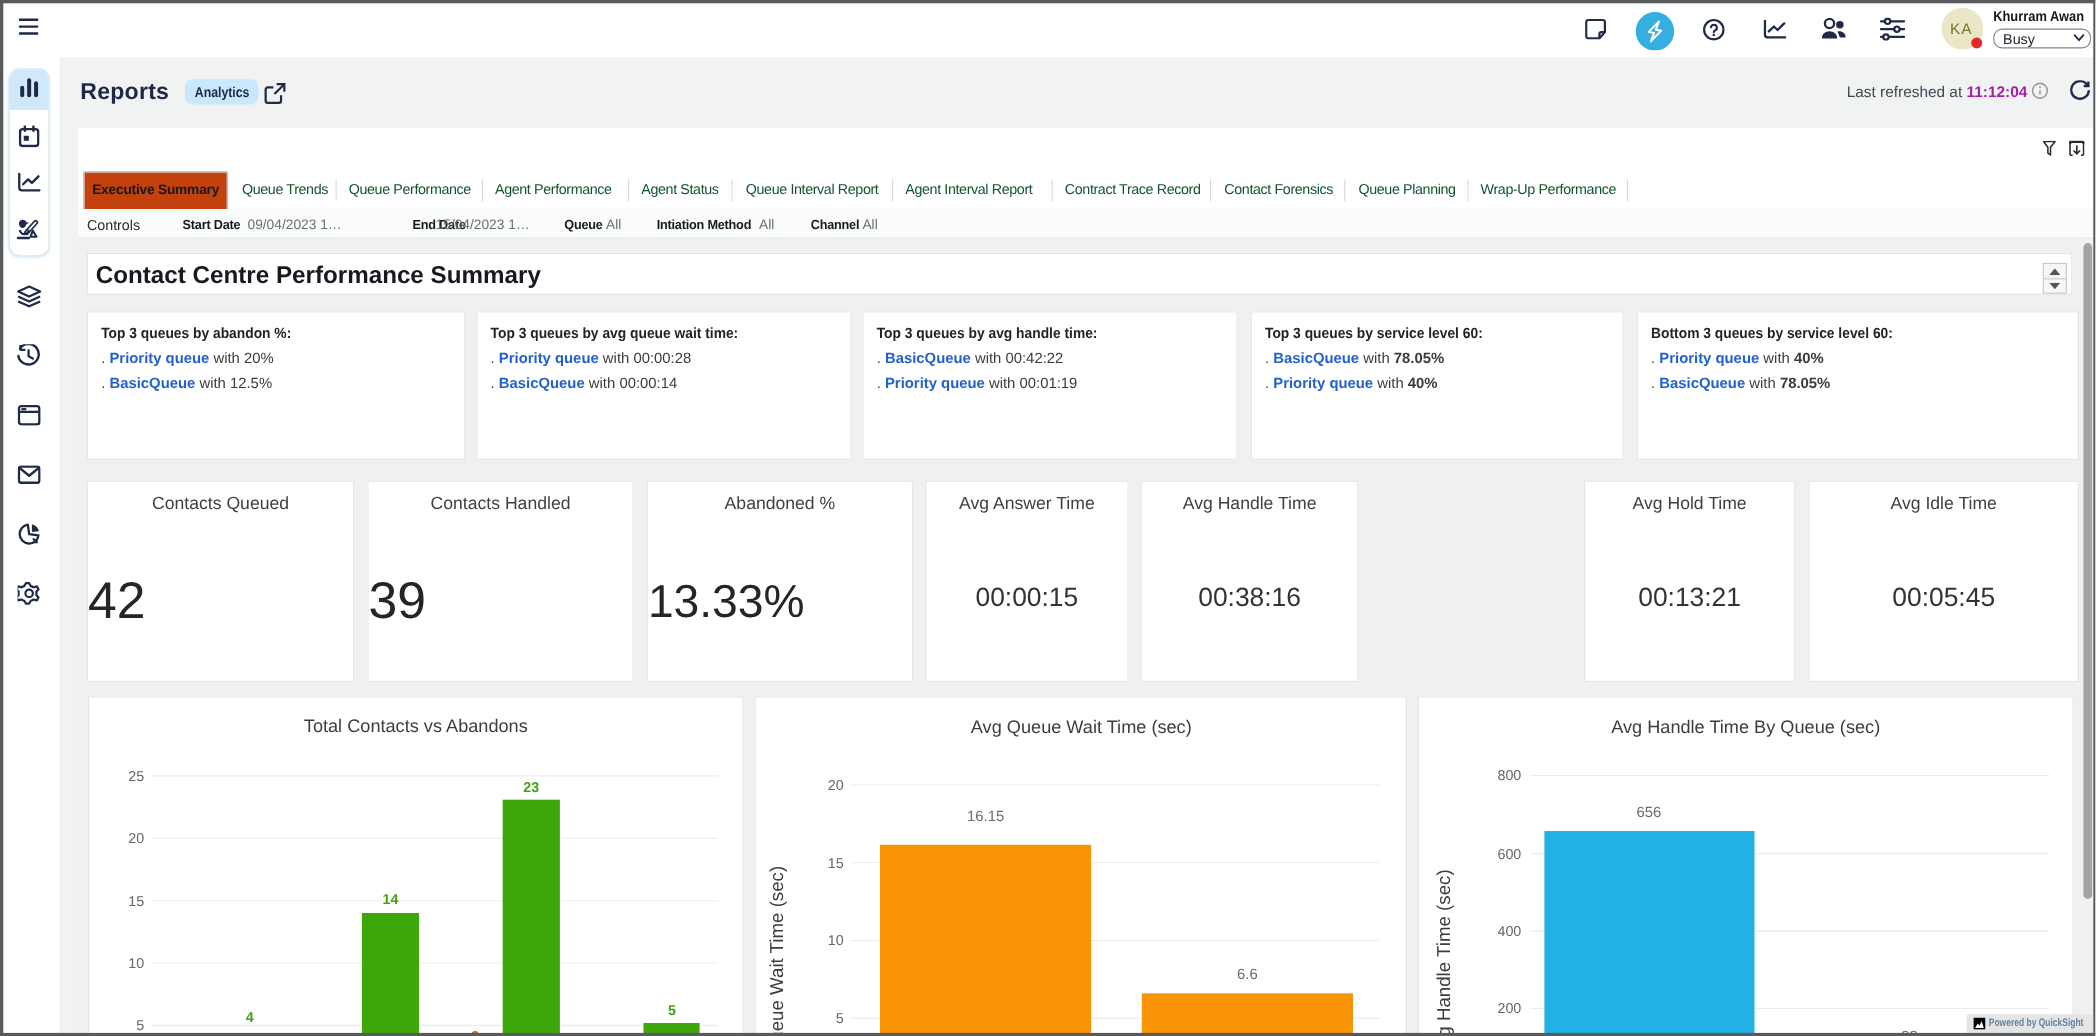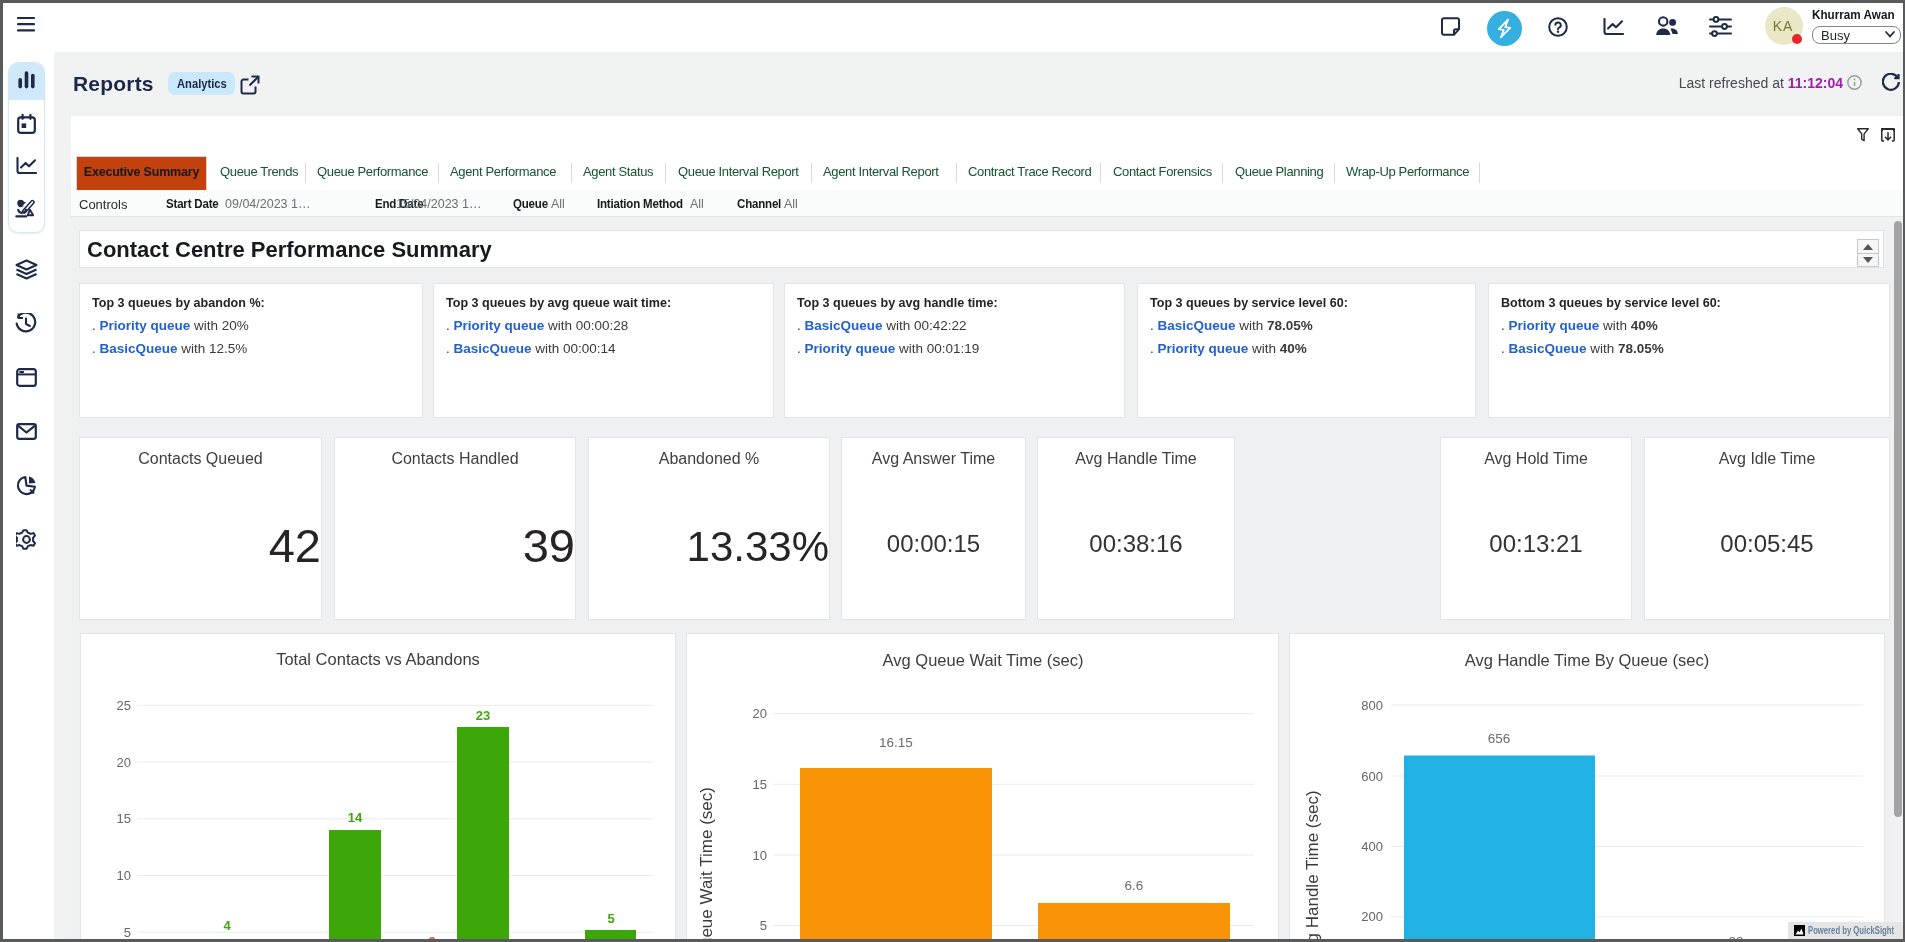--- a/index.html
+++ b/index.html
@@ -44,21 +44,21 @@
 #sumtitle { left:87px; top:237px; font-size:22px; font-weight:bold; color:#16191f; letter-spacing:0px; }
 
 .card { background:#ffffff; border:1px solid #e4e4e4; }
 .insight { top:283px; height:135px; font-size:13.5px; }
 .insight .t { position:absolute; left:12px; top:11px; font-weight:bold; color:#232323; transform:scaleX(0.93); transform-origin:0 50%; white-space:nowrap; }
 .insight .l1 { position:absolute; left:12px; top:34px; color:#3a3a3a; }
 .insight .l2 { position:absolute; left:12px; top:57px; color:#3a3a3a; }
 .insight a { color:#2361cd; font-weight:bold; text-decoration:none; }
 .kpi { top:437px; height:183px; }
 .kpi .t { position:absolute; left:0; right:0; top:12px; text-align:center; font-size:16px; color:#3f3f3f; }
-.kpi .vbig { position:absolute; left:0; right:0; text-align:right; font-size:47px; color:#262424; }
+.kpi .vbig { position:absolute; left:0; right:0; text-align:left; font-size:47px; color:#262424; }
 .kpi .vtime { position:absolute; left:0; right:0; top:92px; text-align:center; font-size:24px; color:#333333; }
 
 .chart { top:633px; height:309px; }
 
 #scrolltrack { left:1893px; top:217px; width:10px; height:722px; background:#f1f1f1; }
 #scrollthumb { left:1894px; top:221px; width:8px; height:596px; background:#a3a3a3; border-radius:4px; }
 
 #powered { left:1788px; top:922px; width:115px; height:17px; background:#e5e5e5; z-index:20; font-size:10px; font-weight:bold; color:#64809f; white-space:nowrap; }
 svg { display:block; }
 </style>

